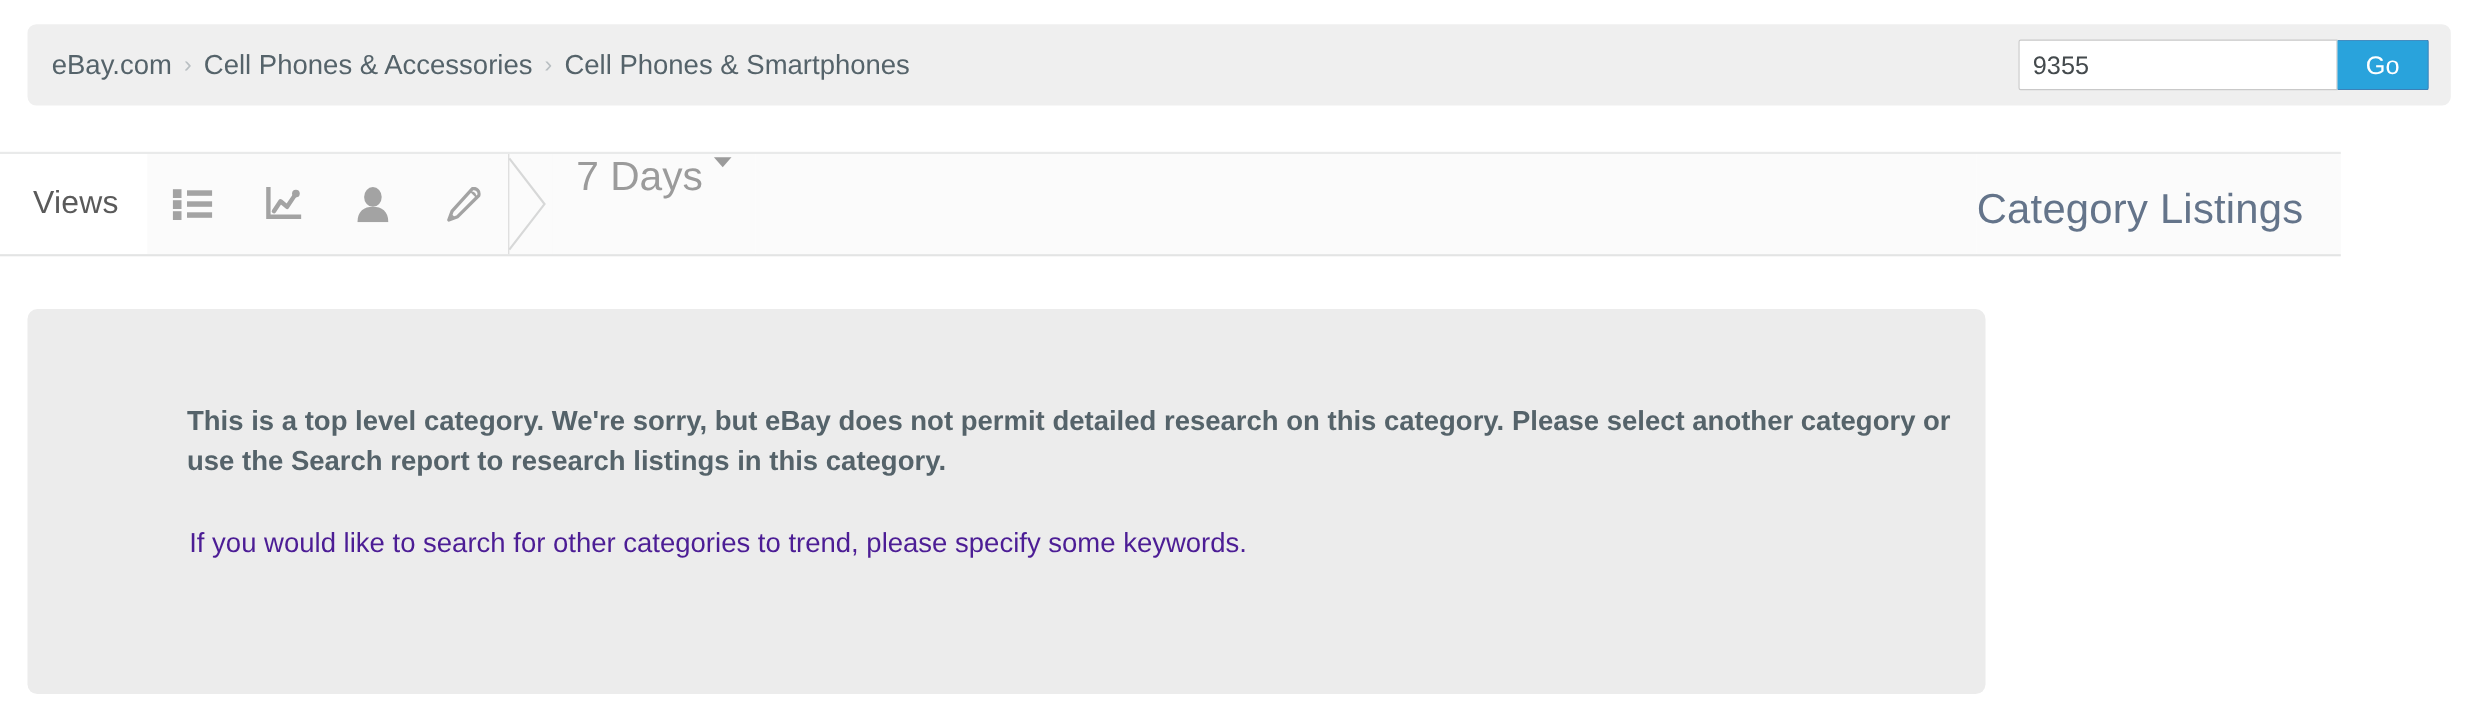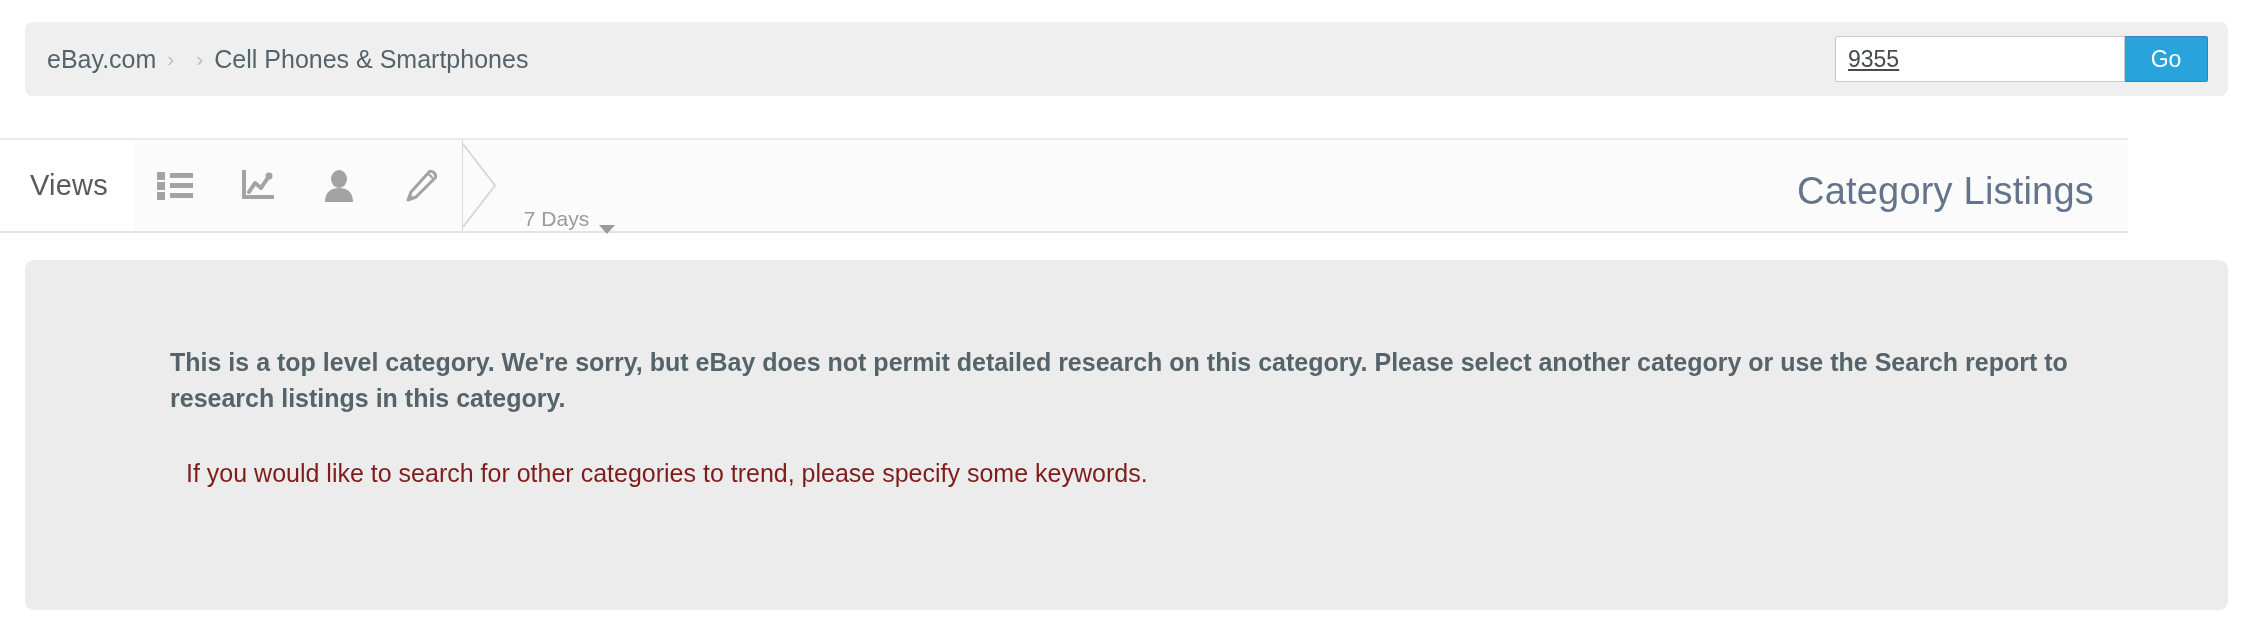--- a/index.html
+++ b/index.html
@@ -64,21 +64,20 @@
     height: 46px;
     box-sizing: border-box;
     border: 1px solid #c9c9c9;
     background: #ffffff;
     border-radius: 2px 0 0 2px;
     font-size: 23px;
     color: #444a4d;
     padding: 0 12px;
     outline: none;
     font-family: "Liberation Sans", sans-serif;
-    text-decoration: underline;
   }
   .go-button {
     width: 83px;
     height: 46px;
     box-sizing: border-box;
     background: #29a3dc;
     border: 1px solid #3c80b7;
     border-left: none;
     border-radius: 0 2px 2px 0;
     color: #ffffff;
@@ -147,23 +146,23 @@
     background: #d7d8d8;
   }
   .chevron-sep svg {
     position: absolute;
     left: 0;
     top: 0;
   }
 
   .dropdown {
     display: flex;
-    align-items: flex-end;
+    align-items: flex-start;
     padding: 0 22px;
-    font-size: 21px;
+    font-size: 37px;
     color: #9b9b9b;
     cursor: pointer;
     background: #fbfbfb;
     white-space: nowrap;
   }
   .dropdown.dark {
     color: #5a5a5a;
     background: #fbfbfb;
   }
   .caret {
@@ -189,53 +188,54 @@
     color: #64748a;
     background: #fbfbfb;
     white-space: nowrap;
     letter-spacing: .2px;
   }
 
   
   .panel {
     position: absolute;
     left: 25px;
-    top: 260px;
-    width: 2203px;
+    top: 281px;
+    width: 1780px;
     height: 350px;
     background: #ececec;
     border-radius: 9px;
     box-sizing: border-box;
   }
   .panel-body {
     padding: 85px 0 0 145px;
   }
   .msg-strong {
     font-size: 25px;
     font-weight: bold;
     color: #55636a;
     line-height: 1.42;
     max-width: 1900px;
     margin: 0;
   }
   .msg-normal {
     font-size: 25px;
-    color: #7f1d1d;
+    color: #4c1d95;
     line-height: 1.42;
-    margin: 40px 0 0 16px;
+    margin: 40px 0 0 2px;
   }
 </style>
 </head>
 <body>
 
 <div class="topbar">
 
   <div class="breadcrumb">
     <span class="crumb">eBay.com</span>
     <span class="crumb-sep">›</span>
+    <span class="crumb">Cell Phones &amp; Accessories</span>
     <span class="crumb-sep">›</span>
     <span class="crumb">Cell Phones &amp; Smartphones</span>
   </div>
 
   <div class="search-wrap">
     <input class="search-input" type="text" value="9355" style="">
     <button class="go-button">Go</button>
   </div>
 
 </div>

